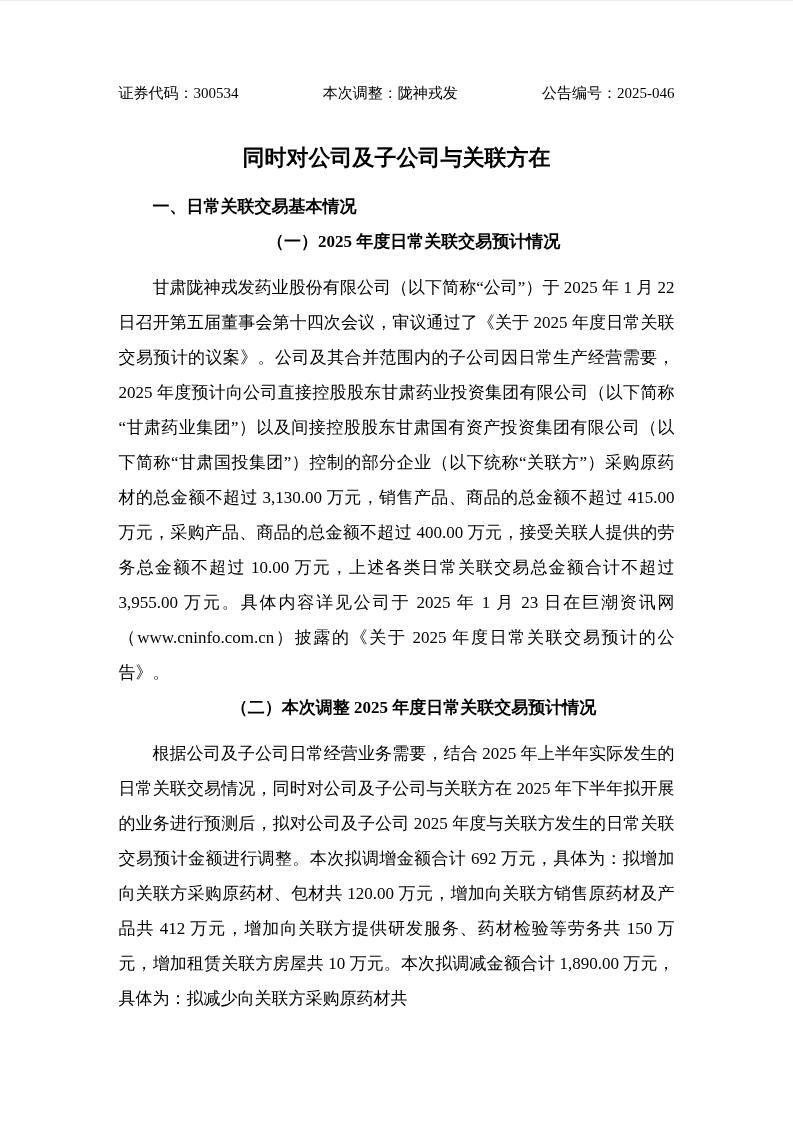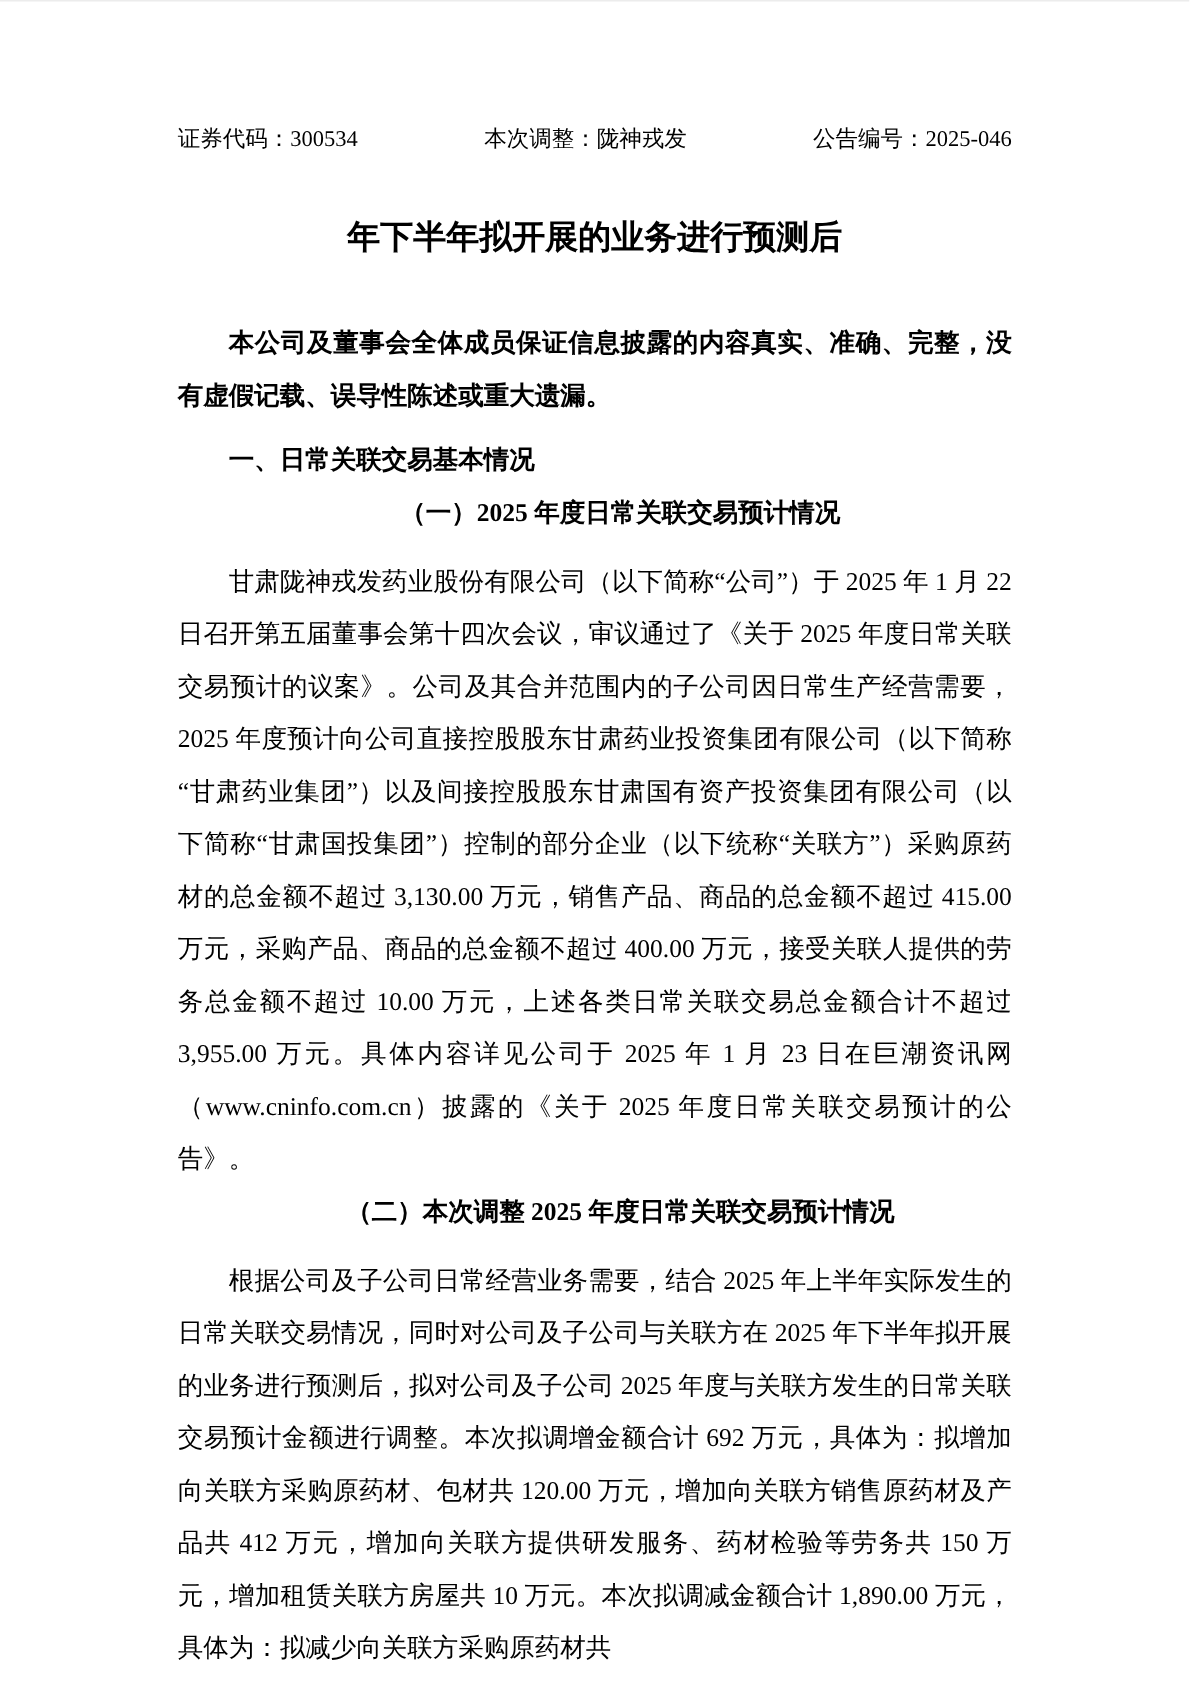--- a/index.html
+++ b/index.html
@@ -73,24 +73,23 @@
       </span>
       <span>
         <span>本次调整：</span><span>陇神戎发</span>
       </span>
       <span>
         <span>公告编号：</span><span>2025-046</span>
       </span>
     </div>
 
     <div class="title-block">
-      <div>年下半年拟开展的业务进行预测后</div>
+      <div>同时对公司及子公司与关联方在</div>
     </div>
 
-    <p class="bodytext statement">本公司及董事会全体成员保证信息披露的内容真实、准确、完整，没有虚假记载、误导性陈述或重大遗漏。</p>
 
     <p class="bodytext section-heading">一、日常关联交易基本情况</p>
 
     <p class="bodytext sub-heading">（一）2025 年度日常关联交易预计情况</p>
 
     <p class="bodytext para">甘肃陇神戎发药业股份有限公司（以下简称“公司”）于 2025 年 1 月 22 日召开第五届董事会第十四次会议，审议通过了《关于 2025 年度日常关联交易预计的议案》。公司及其合并范围内的子公司因日常生产经营需要，2025 年度预计向公司直接控股股东甘肃药业投资集团有限公司（以下简称“甘肃药业集团”）以及间接控股股东甘肃国有资产投资集团有限公司（以下简称“甘肃国投集团”）控制的部分企业（以下统称“关联方”）采购原药材的总金额不超过 3,130.00 万元，销售产品、商品的总金额不超过 415.00 万元，采购产品、商品的总金额不超过 400.00 万元，接受关联人提供的劳务总金额不超过 10.00 万元，上述各类日常关联交易总金额合计不超过 3,955.00 万元。具体内容详见公司于 2025 年 1 月 23 日在巨潮资讯网（www.cninfo.com.cn）披露的《关于 2025 年度日常关联交易预计的公告》。</p>
 
     <p class="bodytext sub-heading">（二）本次调整 2025 年度日常关联交易预计情况</p>
 
     <p class="bodytext para">根据公司及子公司日常经营业务需要，结合 2025 年上半年实际发生的日常关联交易情况，同时对公司及子公司与关联方在 2025 年下半年拟开展的业务进行预测后，拟对公司及子公司 2025 年度与关联方发生的日常关联交易预计金额进行调整。本次拟调增金额合计 692 万元，具体为：拟增加向关联方采购原药材、包材共 120.00 万元，增加向关联方销售原药材及产品共 412 万元，增加向关联方提供研发服务、药材检验等劳务共 150 万元，增加租赁关联方房屋共 10 万元。本次拟调减金额合计 1,890.00 万元，具体为：拟减少向关联方采购原药材共</p>

